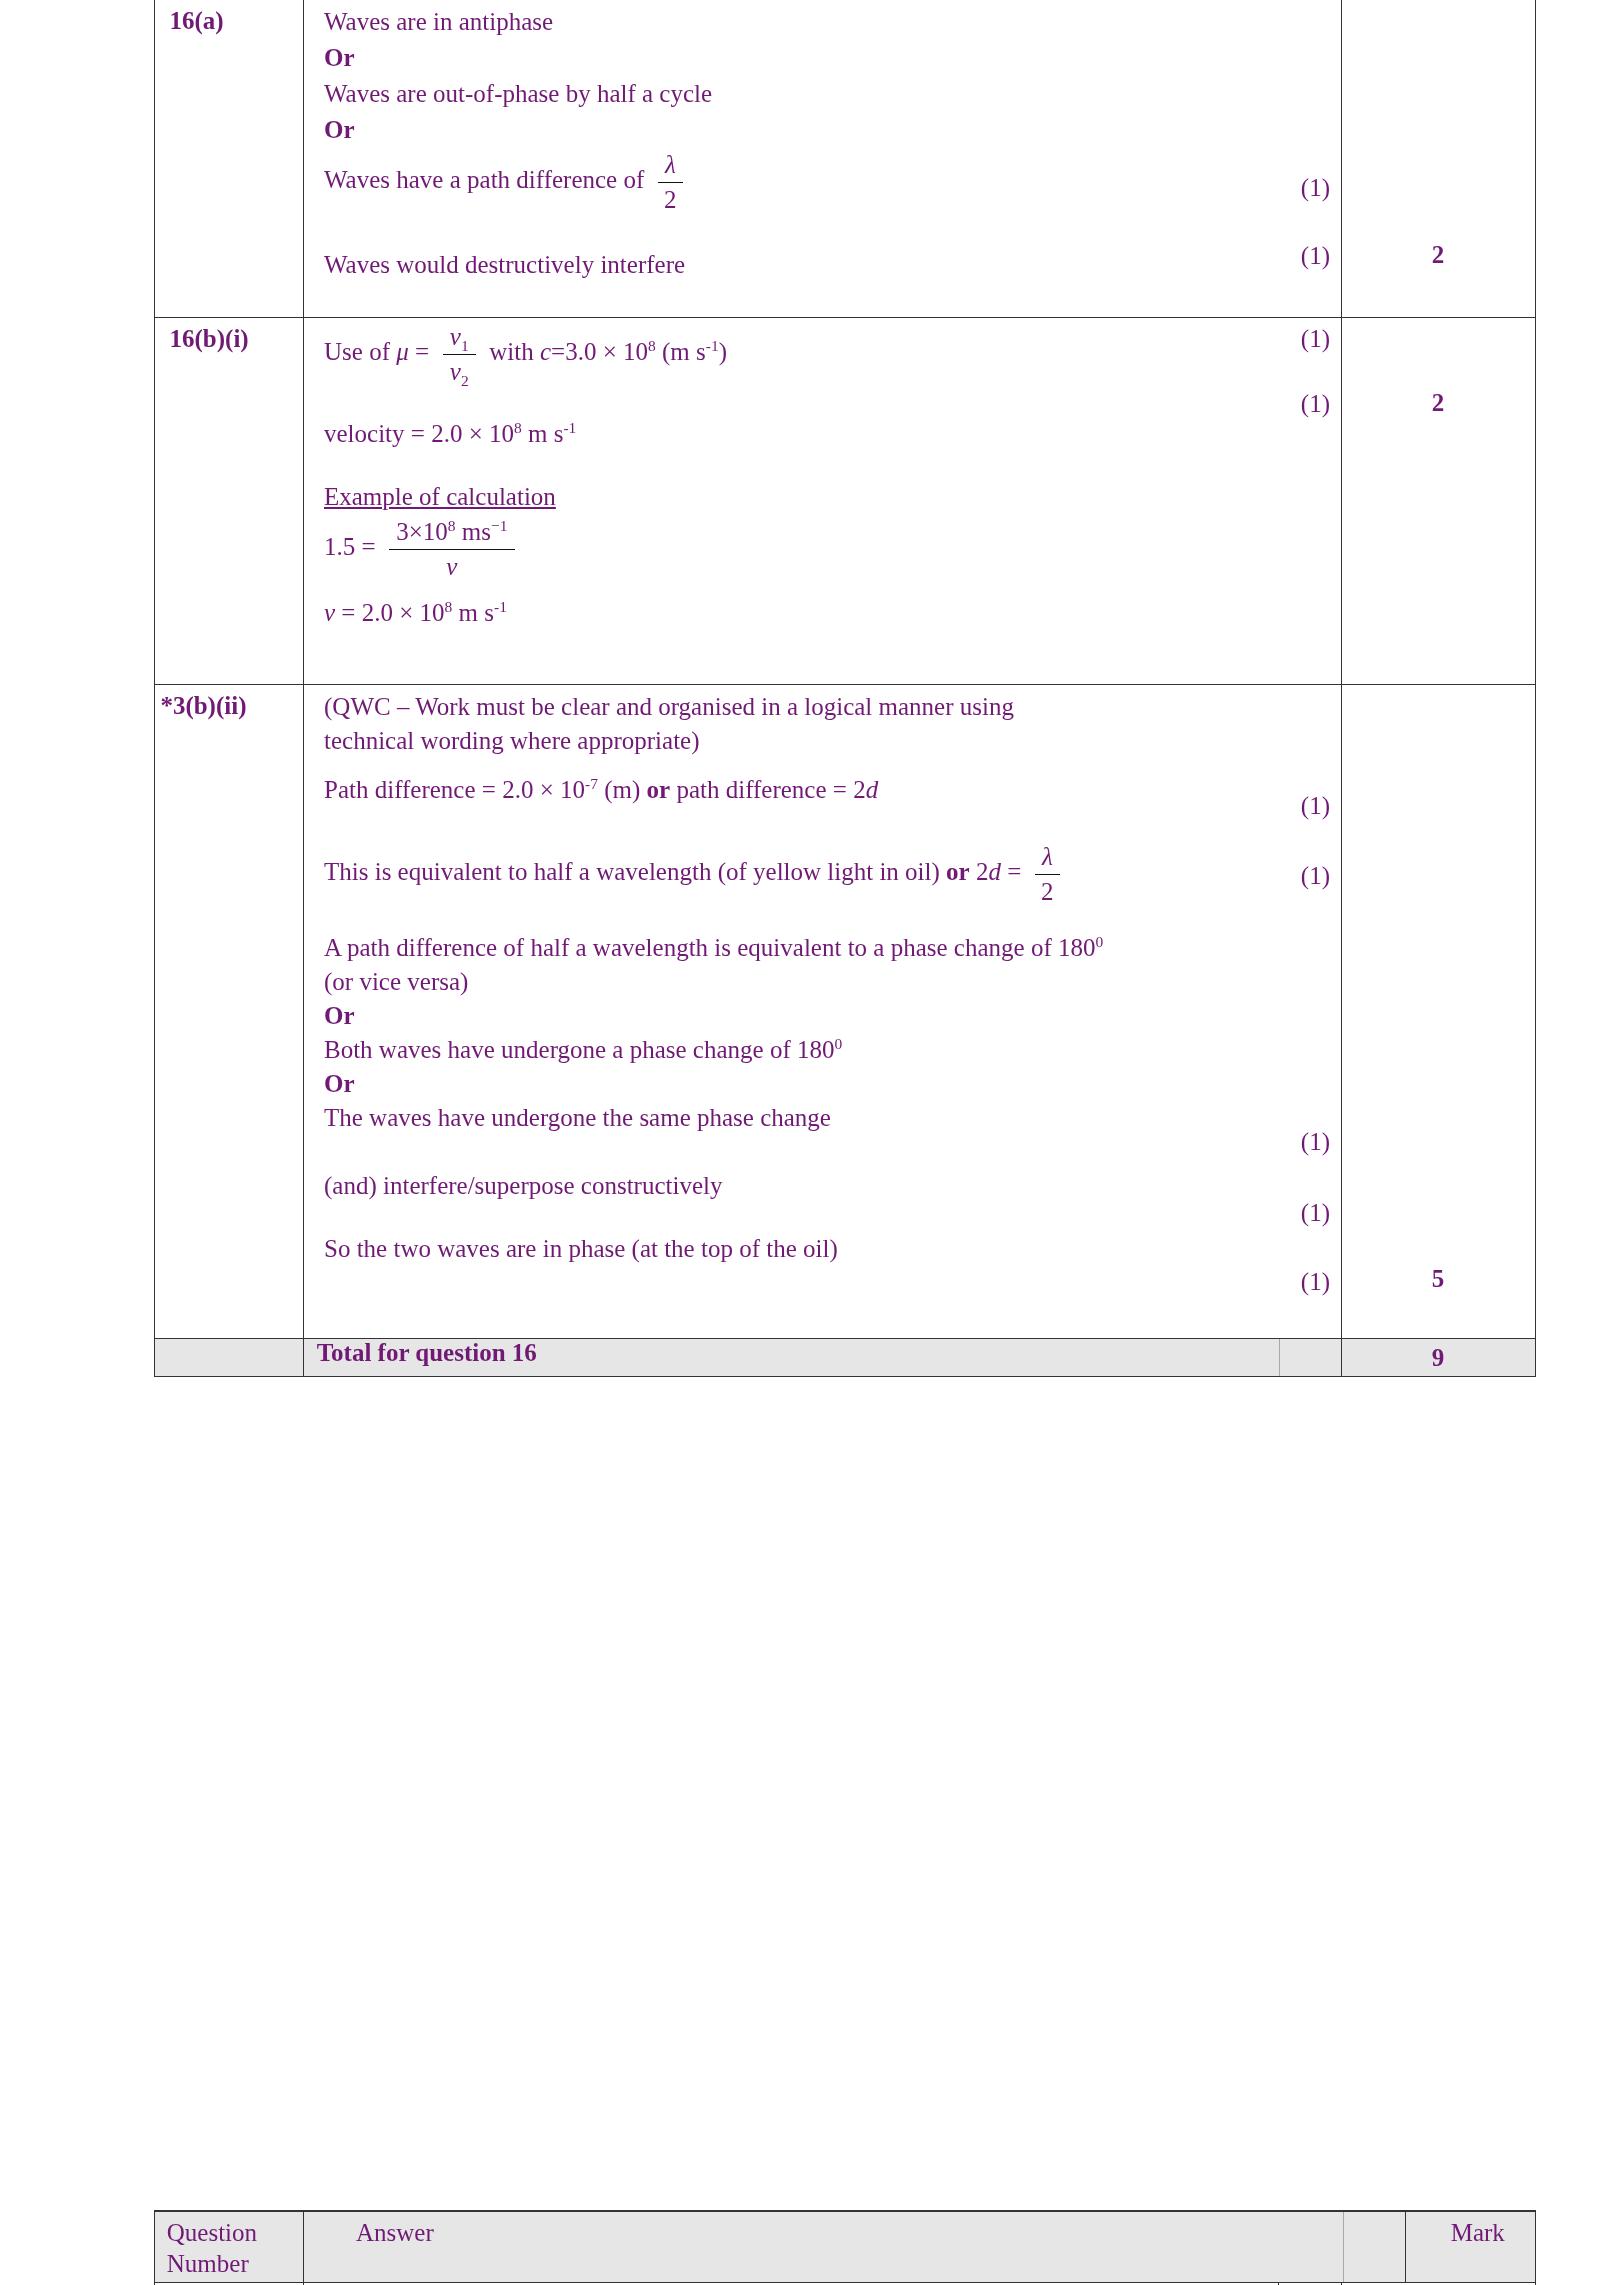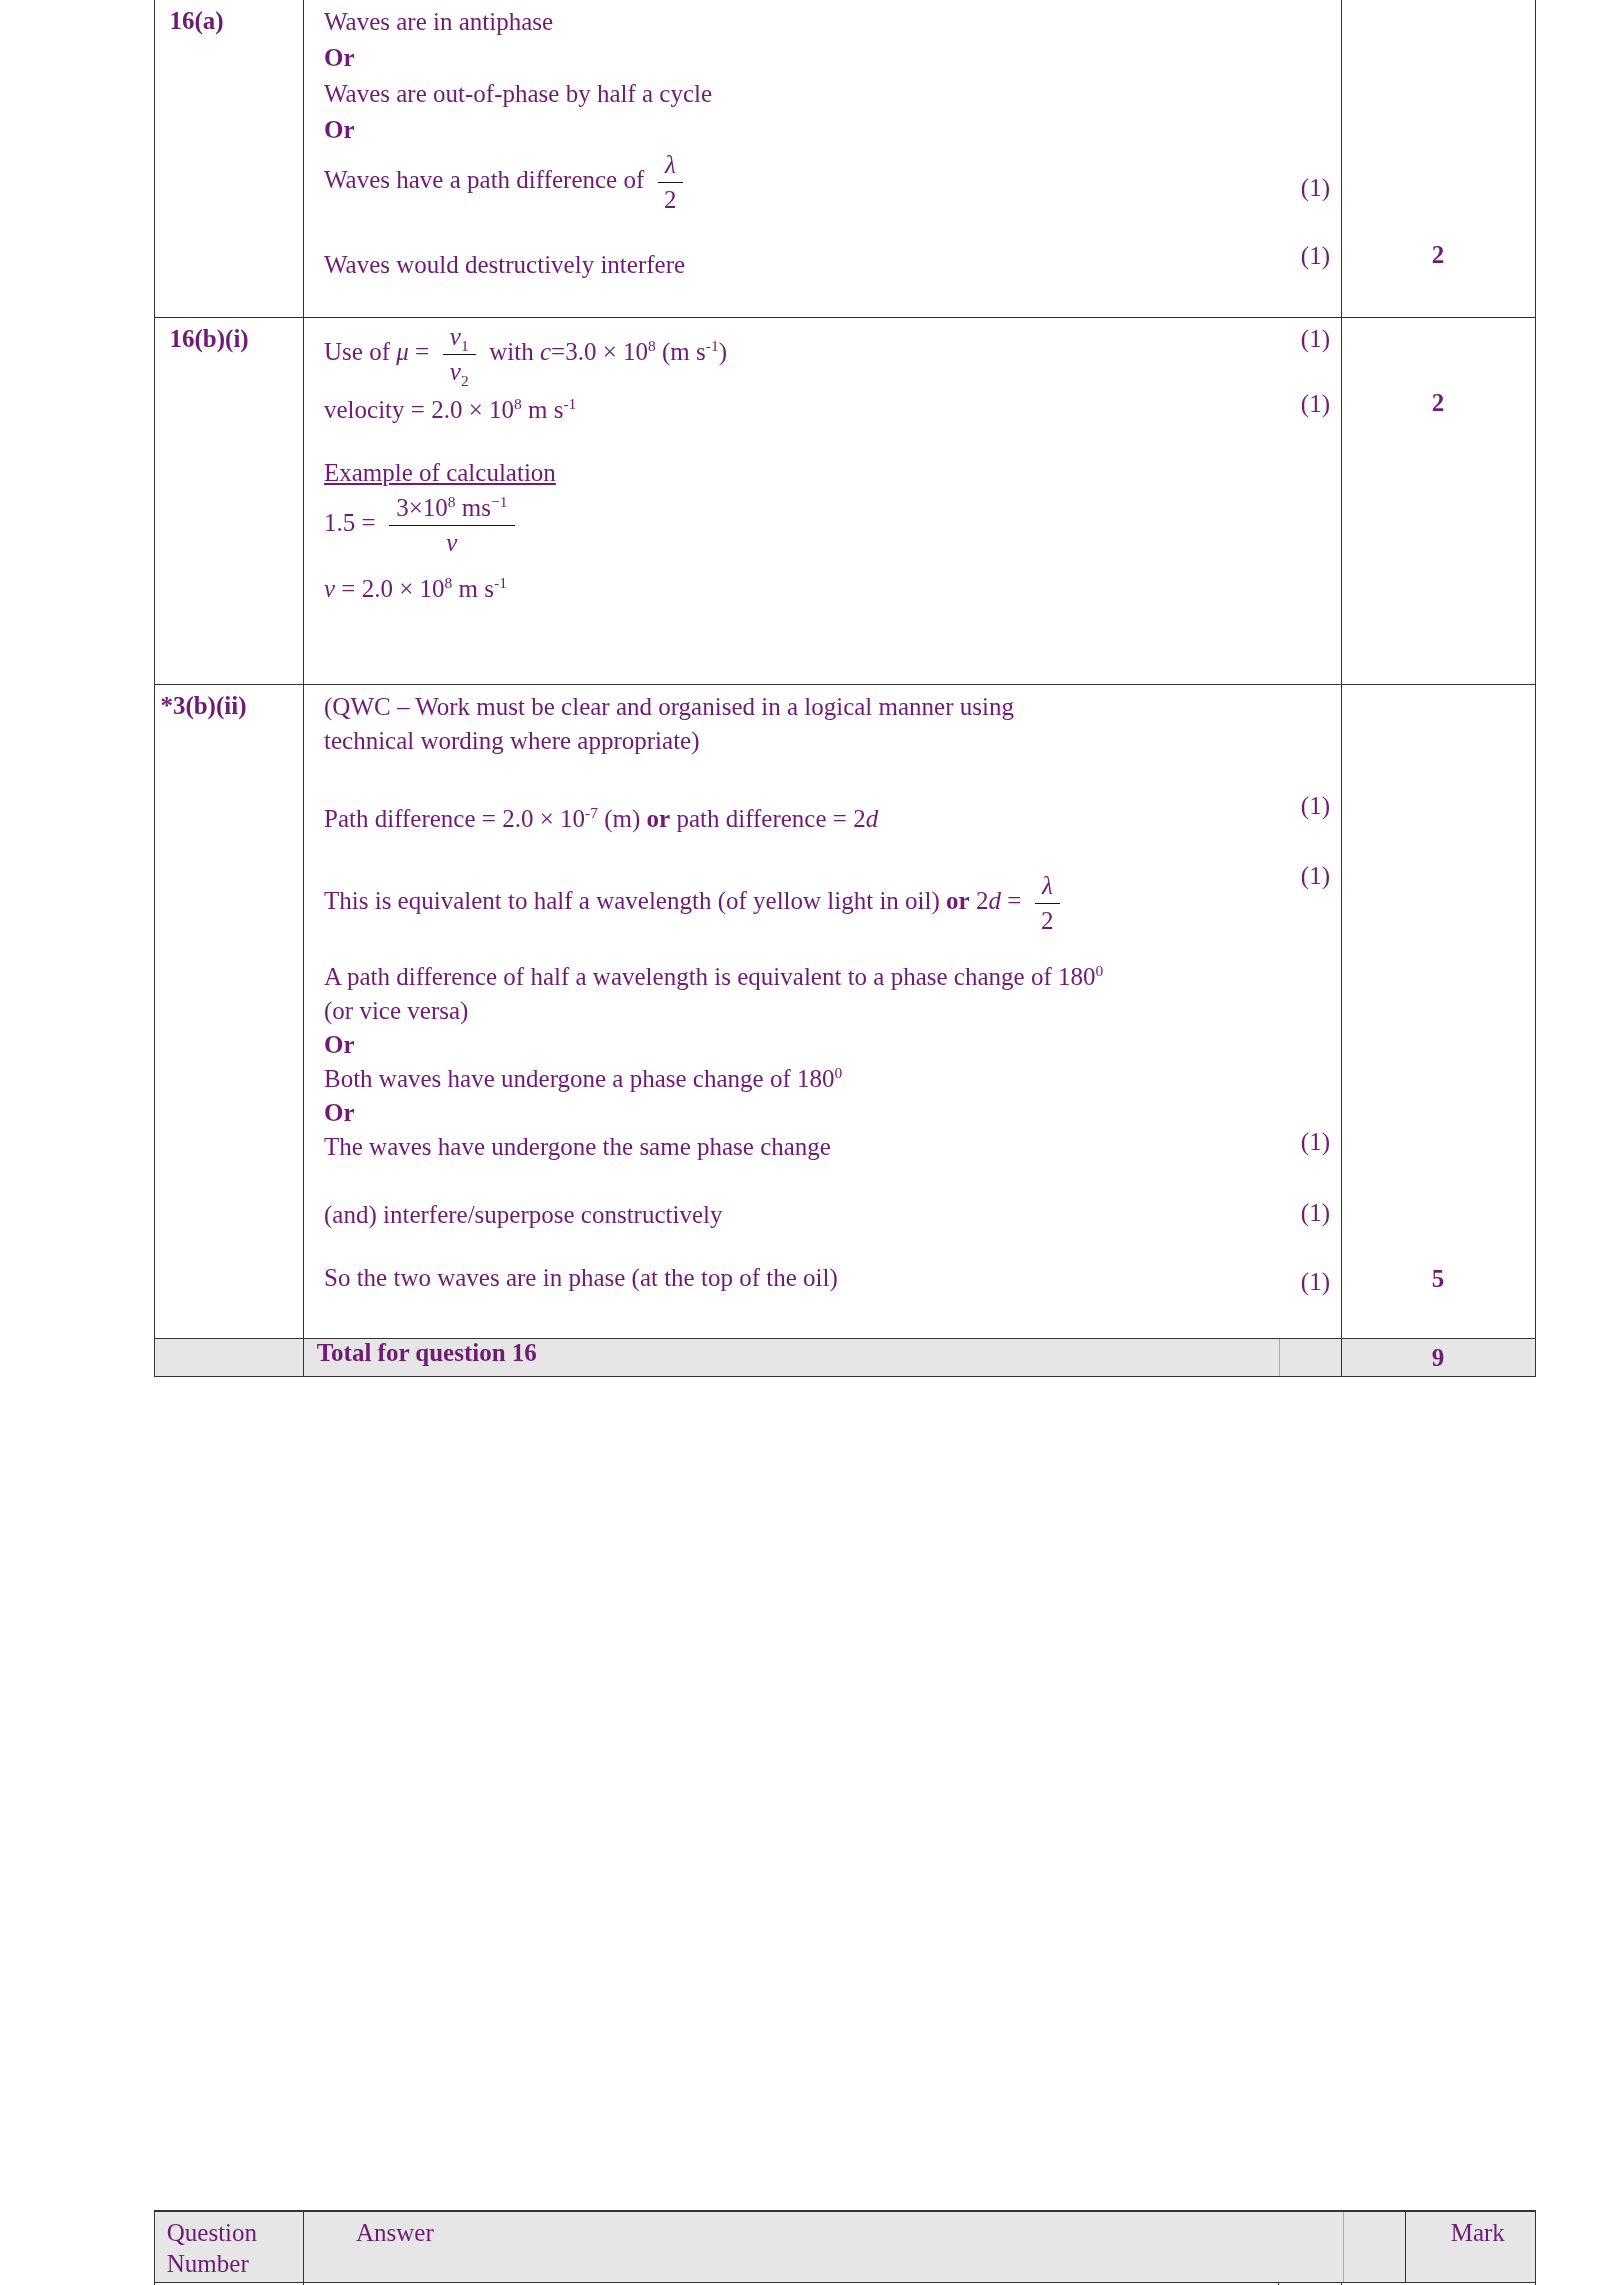--- a/index.html
+++ b/index.html
@@ -76,42 +76,42 @@
         <span class="mk" style="top:241px">2</span>
       </div>
     </div>
 
     <div class="row" style="height:367px">
       <div class="qcell">
         <span>16(b)(i)</span>
       </div>
       <div class="acell" style="padding-top:5.4px">
         <div class="ln">Use of <i>μ</i> = <span class="frac"><span class="fnum"><i>v</i><sub>1</sub></span><span class="fden"><i>v</i><sub>2</sub></span></span>  with <i>c</i>=3.0 × 10<sup>8</sup> (m s<sup>-1</sup>)</div>
-        <div class="ln" style="margin-top:6px">velocity = 2.0 × 10<sup>8</sup>  m s<sup>-1</sup></div>
+        <div class="ln" style="margin-top:30px">velocity = 2.0 × 10<sup>8</sup>  m s<sup>-1</sup></div>
         <div class="ln" style="margin-top:27px"><span class="und">Example of calculation</span></div>
         <div class="ln" style="margin-top:3.6px">1.5 = <span class="frac"><span class="fnum">3×10<sup>8</sup> ms<sup>−1</sup></span><span class="fden"><i>v</i></span></span></div>
         <div class="ln" style="margin-top:14.5px"><i>v</i> = 2.0 × 10<sup>8</sup>  m s<sup>-1</sup></div>
       </div>
       <div class="pcell">
         <span class="pt" style="top:7.2px">(1)</span>
         <span class="pt" style="top:72px">(1)</span>
       </div>
       <div class="mcell">
         <span class="mk" style="top:71px">2</span>
       </div>
     </div>
 
     <div class="row" style="height:654px">
       <div class="qcell" style="padding-left:5.4px">
         <span>*3(b)(ii)</span>
       </div>
       <div class="acell" style="padding-top:5.4px">
         <div class="ln ln38">(QWC – Work must be clear and organised in a logical manner using</div>
         <div class="ln ln38">technical wording where appropriate)</div>
-        <div class="ln ln38" style="margin-top:44px">Path difference = 2.0 × 10<sup>-7</sup>  (m) <b>or</b> path difference = 2<i>d</i></div>
+        <div class="ln ln38" style="margin-top:15px">Path difference = 2.0 × 10<sup>-7</sup>  (m) <b>or</b> path difference = 2<i>d</i></div>
         <div class="ln ln38" style="margin-top:36px">This is equivalent to half a wavelength (of yellow light in oil) <b>or</b> 2<i>d</i> = <span class="frac"><span class="fnum"><i>λ</i></span><span class="fden">2</span></span></div>
         <div class="ln ln38" style="margin-top:25px">A path difference of half a wavelength is equivalent to a phase change of 180<sup>0</sup></div>
         <div class="ln ln38">(or vice versa)</div>
         <div class="ln ln38"><b>Or</b></div>
         <div class="ln ln38">Both waves have undergone a phase change of 180<sup>0</sup></div>
         <div class="ln ln38"><b>Or</b></div>
         <div class="ln ln38">The waves have undergone the same phase change</div>
         <div class="ln ln38" style="margin-top:34px">(and) interfere/superpose constructively</div>
         <div class="ln ln38" style="margin-top:29px">So the two waves are in phase (at the top of the oil)</div>
       </div>

